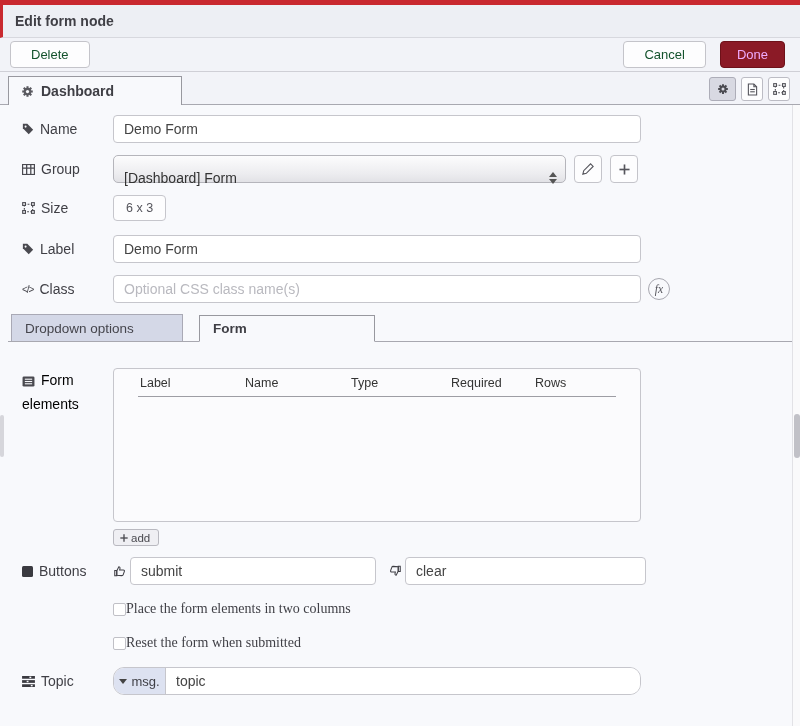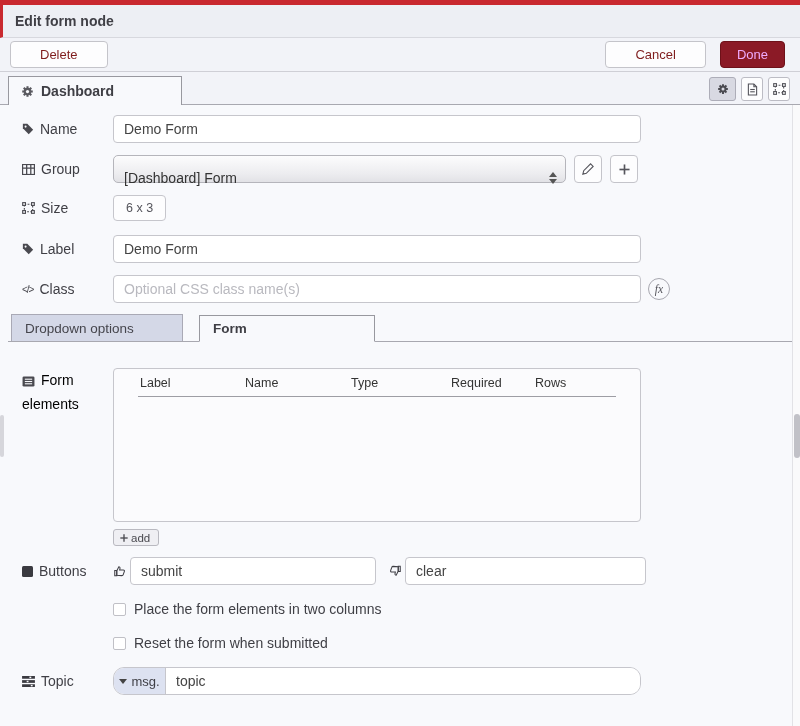--- a/index.html
+++ b/index.html
@@ -17,21 +17,21 @@
     border-left:3px solid #c9292f;
     display:flex; align-items:center; padding-left:12px;
     font-weight:bold; font-size:14px; color:#3f3f45;
   }
   .button-bar {
     height:34px; background:#f2f3f8; border-bottom:1px solid #cfcfd6;
     display:flex; align-items:center; padding:0 15px 0 10px;
   }
   .btn {
     background:#fdfdfe; border:1px solid #c4c4ca; border-radius:4px;
-    font-size:13px; color:#7f1d1d; padding:5px 29px; cursor:pointer;
+    font-size:13px; color:#14532d; padding:5px 20px; cursor:pointer;
     font-family:inherit;
   }
   .btn-done {
     background:#8b1a26; border-color:#6e1119; color:#f0abfc; padding:5px 16px;
   }
   .spacer { flex:1; }
   .button-bar .btn + .btn { margin-left:14px; }
 
   
   .tabbar {
@@ -148,21 +148,21 @@
   .submit-input { width:246px; margin-left:0; }
   .clear-input { width:241px; }
 
   
   .check-row { display:flex; align-items:center; margin:16px 0 0 113px; }
   .check-row + .check-row { margin-top:18px; }
   .checkbox {
     width:13px; height:13px; border:1px solid #c0c0c6; border-radius:2px;
     background:#fff; cursor:pointer; flex:0 0 13px;
   }
-  .check-label { margin-left:8px; font-size:14px; color:#3f3f45; }
+  .check-label { font-size:14px; color:#3f3f45;font-family:Liberation Serif, serif; }
 
   
   .topic-row { display:flex; align-items:center; margin:16px 0 0 22px; }
   .typed-input {
     width:528px; height:28px; border:1px solid #c6c6cc; border-radius:11px;
     display:flex; overflow:hidden; background:#fff;
   }
   .typed-prefix {
     width:52px; background:#dde2f1; border-right:1px solid #c6c6cc;
     display:flex; align-items:center; justify-content:center; gap:4px;

